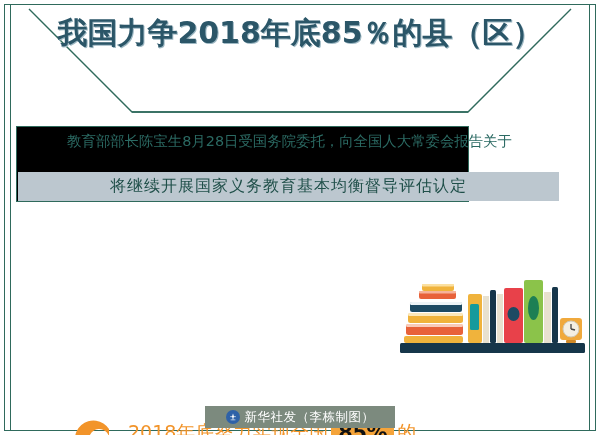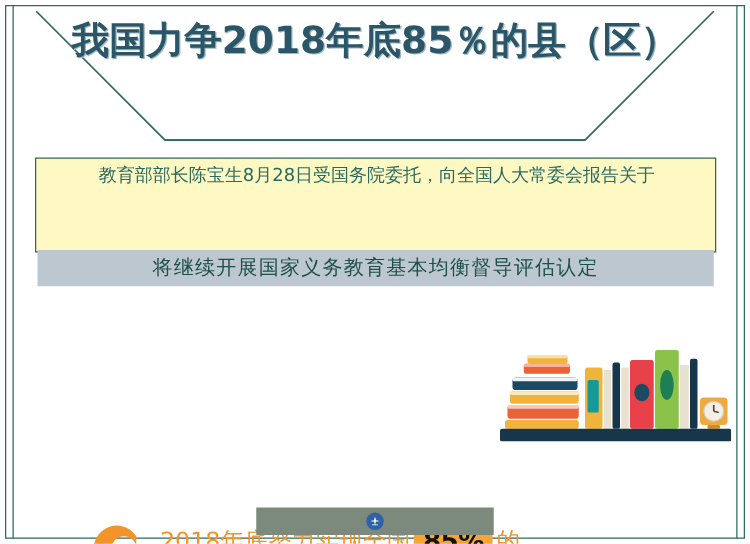--- a/index.html
+++ b/index.html
@@ -35,35 +35,35 @@
     line-height:37px;
     letter-spacing:0px;
     text-shadow:1px 1px 0 #9fb9c4;
     white-space:nowrap;
   }
   .banner-title .ln{display:block;}
   .banner-title .ln2{font-size:30px;}
 
   
   .bodybox{
-    position:absolute;left:28px;top:126px;width:545px;height:76px;
-    border:1.5px solid #2f6a5c;box-sizing:border-box;background:#fef9c3;
+    position:absolute;left:16px;top:126px;width:453px;height:76px;
+    border:1.5px solid #2f6a5c;box-sizing:border-box;background:#000000;
   }
   .bodytext{
     position:absolute;left:0;top:4px;width:545px;
     text-align:center;
     color:#2b6a63;
     font-size:14.4px;
     line-height:21px;
   }
   .bodytext .bl{display:block;white-space:nowrap;}
   .sumbar{
     position:absolute;left:1px;top:45px;width:541px;height:29px;
     background:#bcc7cf;
-    display:flex;align-items:center;justify-content:center;margin-top:28px;
+    display:flex;align-items:center;justify-content:center;
   }
   .sumbar span{
     color:#1f4f49;font-size:16px;letter-spacing:1px;white-space:nowrap;
   }
 
   
   .bullets{position:absolute;left:0;top:205px;width:600px;height:190px;}
 
   
   .btext{
@@ -200,15 +200,16 @@
 
   <div class="footer">
     <span class="logo">
       <svg width="10" height="10" viewBox="0 0 10 10">
         <circle cx="5" cy="5" r="5" fill="#2f62a8"></circle>
         <path d="M5 1.4 L5.9 4.2 L5 8.4 L4.1 4.2 Z" fill="#ffffff"></path>
         <path d="M2.2 4.4 L7.8 4.4 L7.8 5.1 L2.2 5.1 Z" fill="#ffffff"></path>
         <path d="M2.6 7.6 L7.4 7.6 L7.4 8.2 L2.6 8.2 Z" fill="#ffffff"></path>
       </svg>
     </span>
+    <span class="ftext">新华社发（李栋制图）</span>
   </div>
 
 </div>
 
 </body></html>

